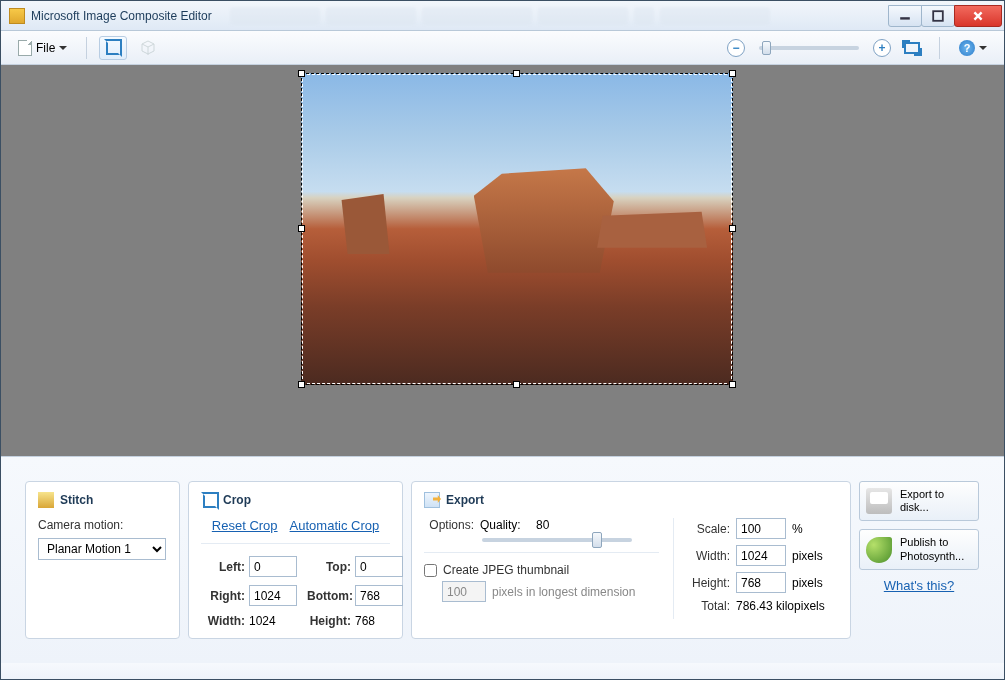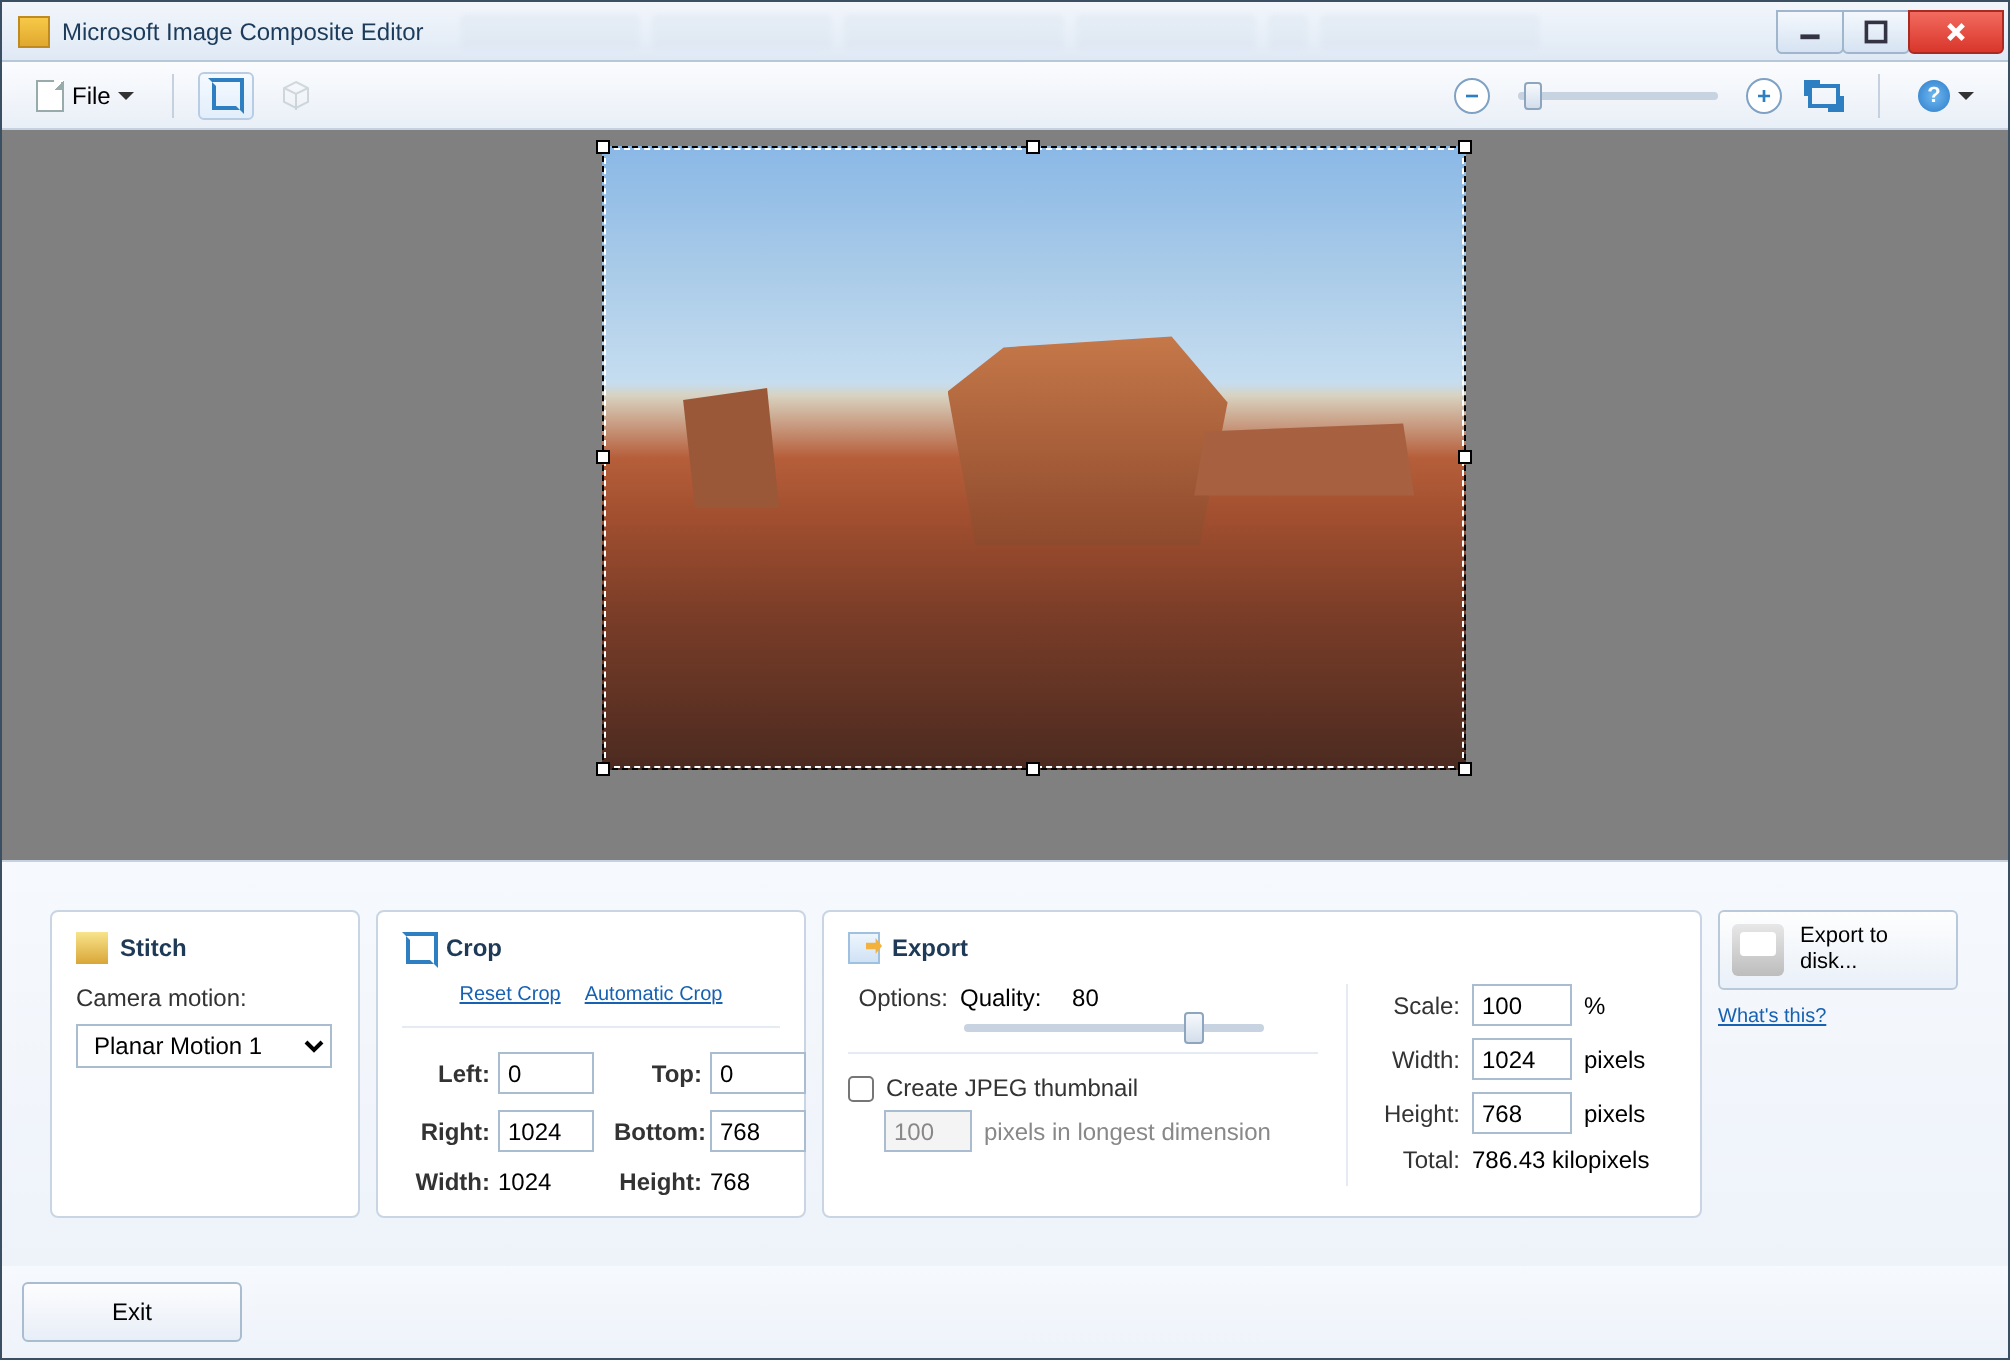--- a/index.html
+++ b/index.html
@@ -46,21 +46,21 @@
 .panel { background:#fff; border:1px solid #c9d5e3; border-radius:4px; padding:10px 12px; }
 .panel h3 { font-size:13px; font-weight:bold; color:#1e3a56; margin-bottom:10px; display:flex; align-items:center; gap:6px;}
 .panel h3 .pico{width:16px;height:16px;}
 .panel.stitch{width:155px;}
 .panel.crop{width:215px;}
 .panel.export{width:440px;}
 .sidecol{width:120px;display:flex;flex-direction:column;gap:8px;}
 .bigbtn{border:1px solid #b9c9da;border-radius:3px;background:linear-gradient(#fefefe,#e9f0f8);padding:6px;display:flex;align-items:center;gap:8px;cursor:pointer;}
 .bigbtn .bico{width:26px;height:26px;flex-shrink:0;}
 .bigbtn span{font-size:11px;line-height:1.2;}
-a.link{color:#1761b2;text-decoration:underline;cursor:pointer;font-size:10px;display:block;}
+a.link{color:#1761b2;text-decoration:underline;cursor:pointer;font-size:13px;text-align:center;display:block;}
 label{color:#333;}
 select,input[type=text]{border:1px solid #a9bcd0;background:#fff;padding:2px 4px;height:21px;}
 select{height:22px;}
 .row{display:flex;align-items:center;gap:6px;margin-bottom:6px;}
 .crop .links{display:flex;gap:12px;justify-content:center;margin-bottom:12px;border-bottom:1px solid #e4ebf3;padding-bottom:10px;}
 .crop-grid{display:grid;grid-template-columns:48px 58px 48px 58px;row-gap:8px;align-items:center;}
 .crop-grid label{text-align:right;padding-right:4px;font-weight:bold;}
 .crop-grid input{width:48px;}
 .crop-grid .ro{border:none;background:transparent;}
 .export-cols{display:flex;gap:14px;}
@@ -265,21 +265,24 @@
             </div>
         </div>
       </div>
     </div>
 
     <div class="sidecol">
       <div class="bigbtn">
         <div class="bico disk-ico"></div>
         <span>Export to disk...</span>
       </div>
+      <div class="bigbtn">
+        <div class="bico psynth-ico"></div>
+        <span>Publish to Photosynth...</span>
+      </div>
       <a class="link">What's this?</a>
     </div>
   </div>
 
   <div class="statusbar">
-    <button class="exitbtn">Exit</button>
   </div>
 
 </div>
 
 </body></html>

